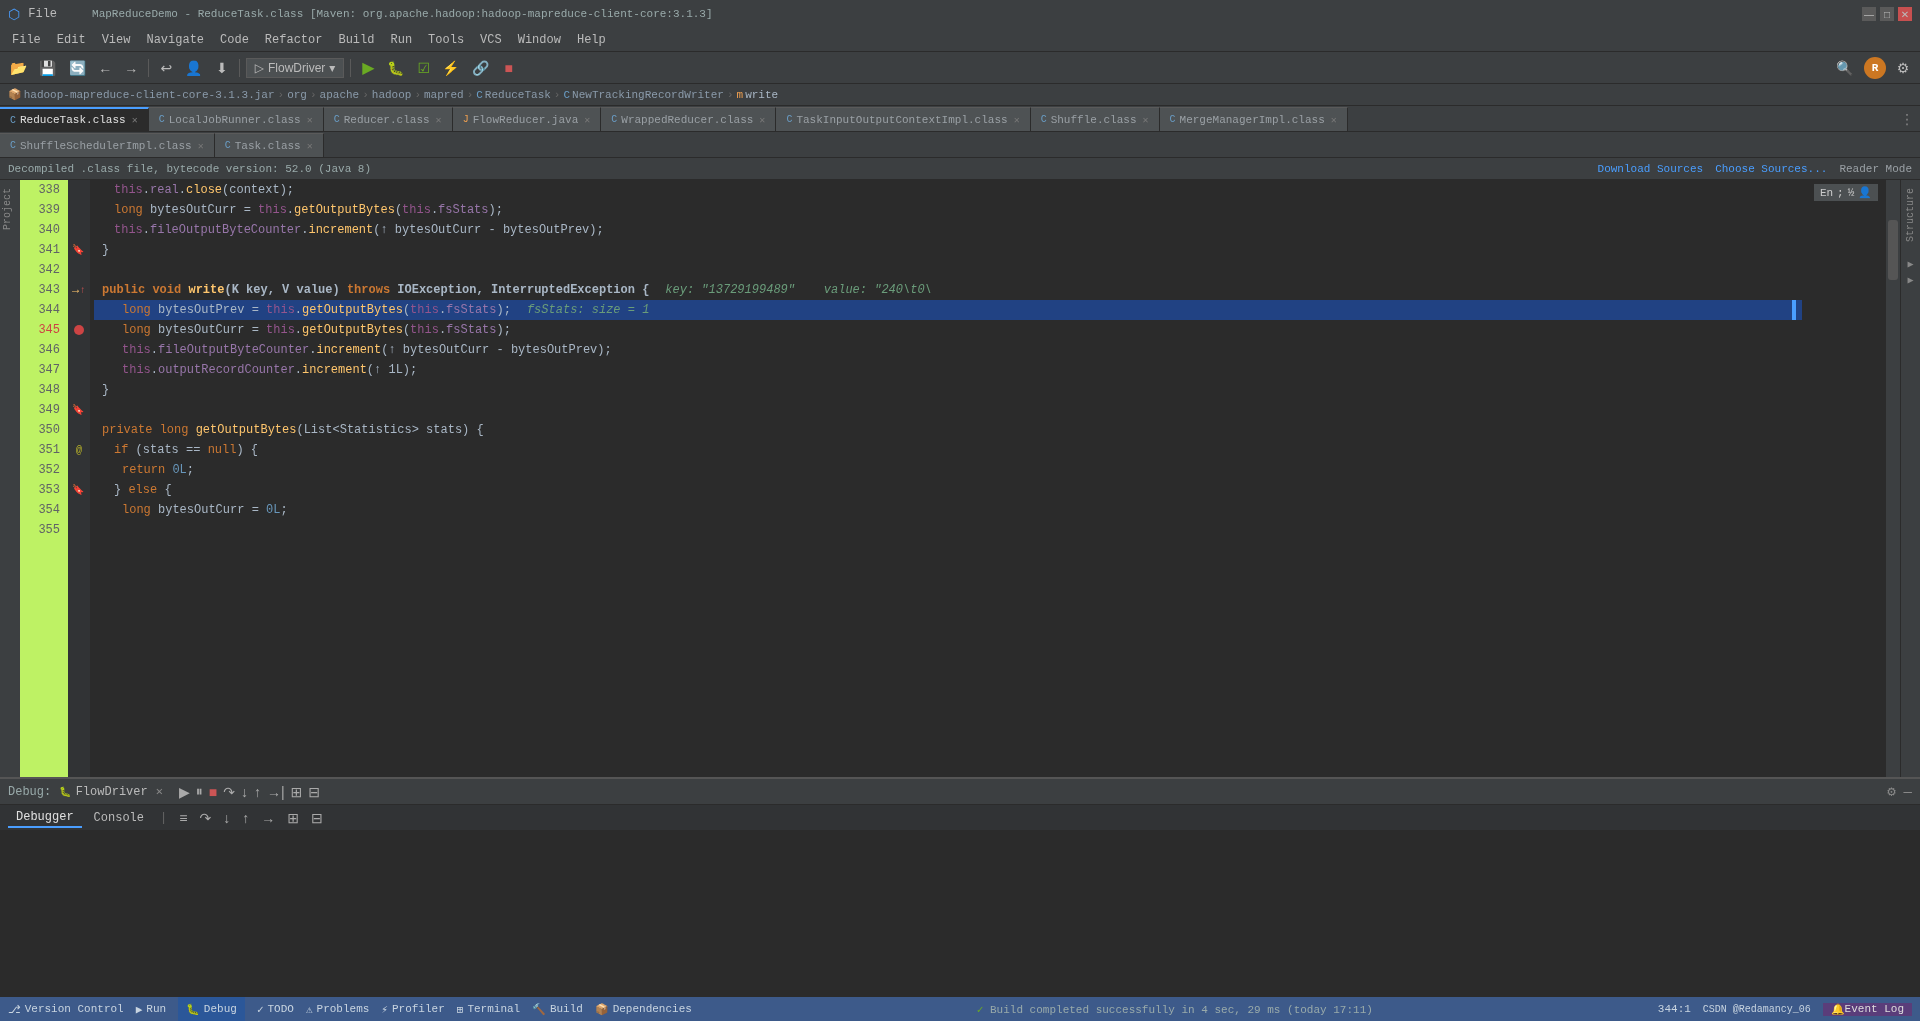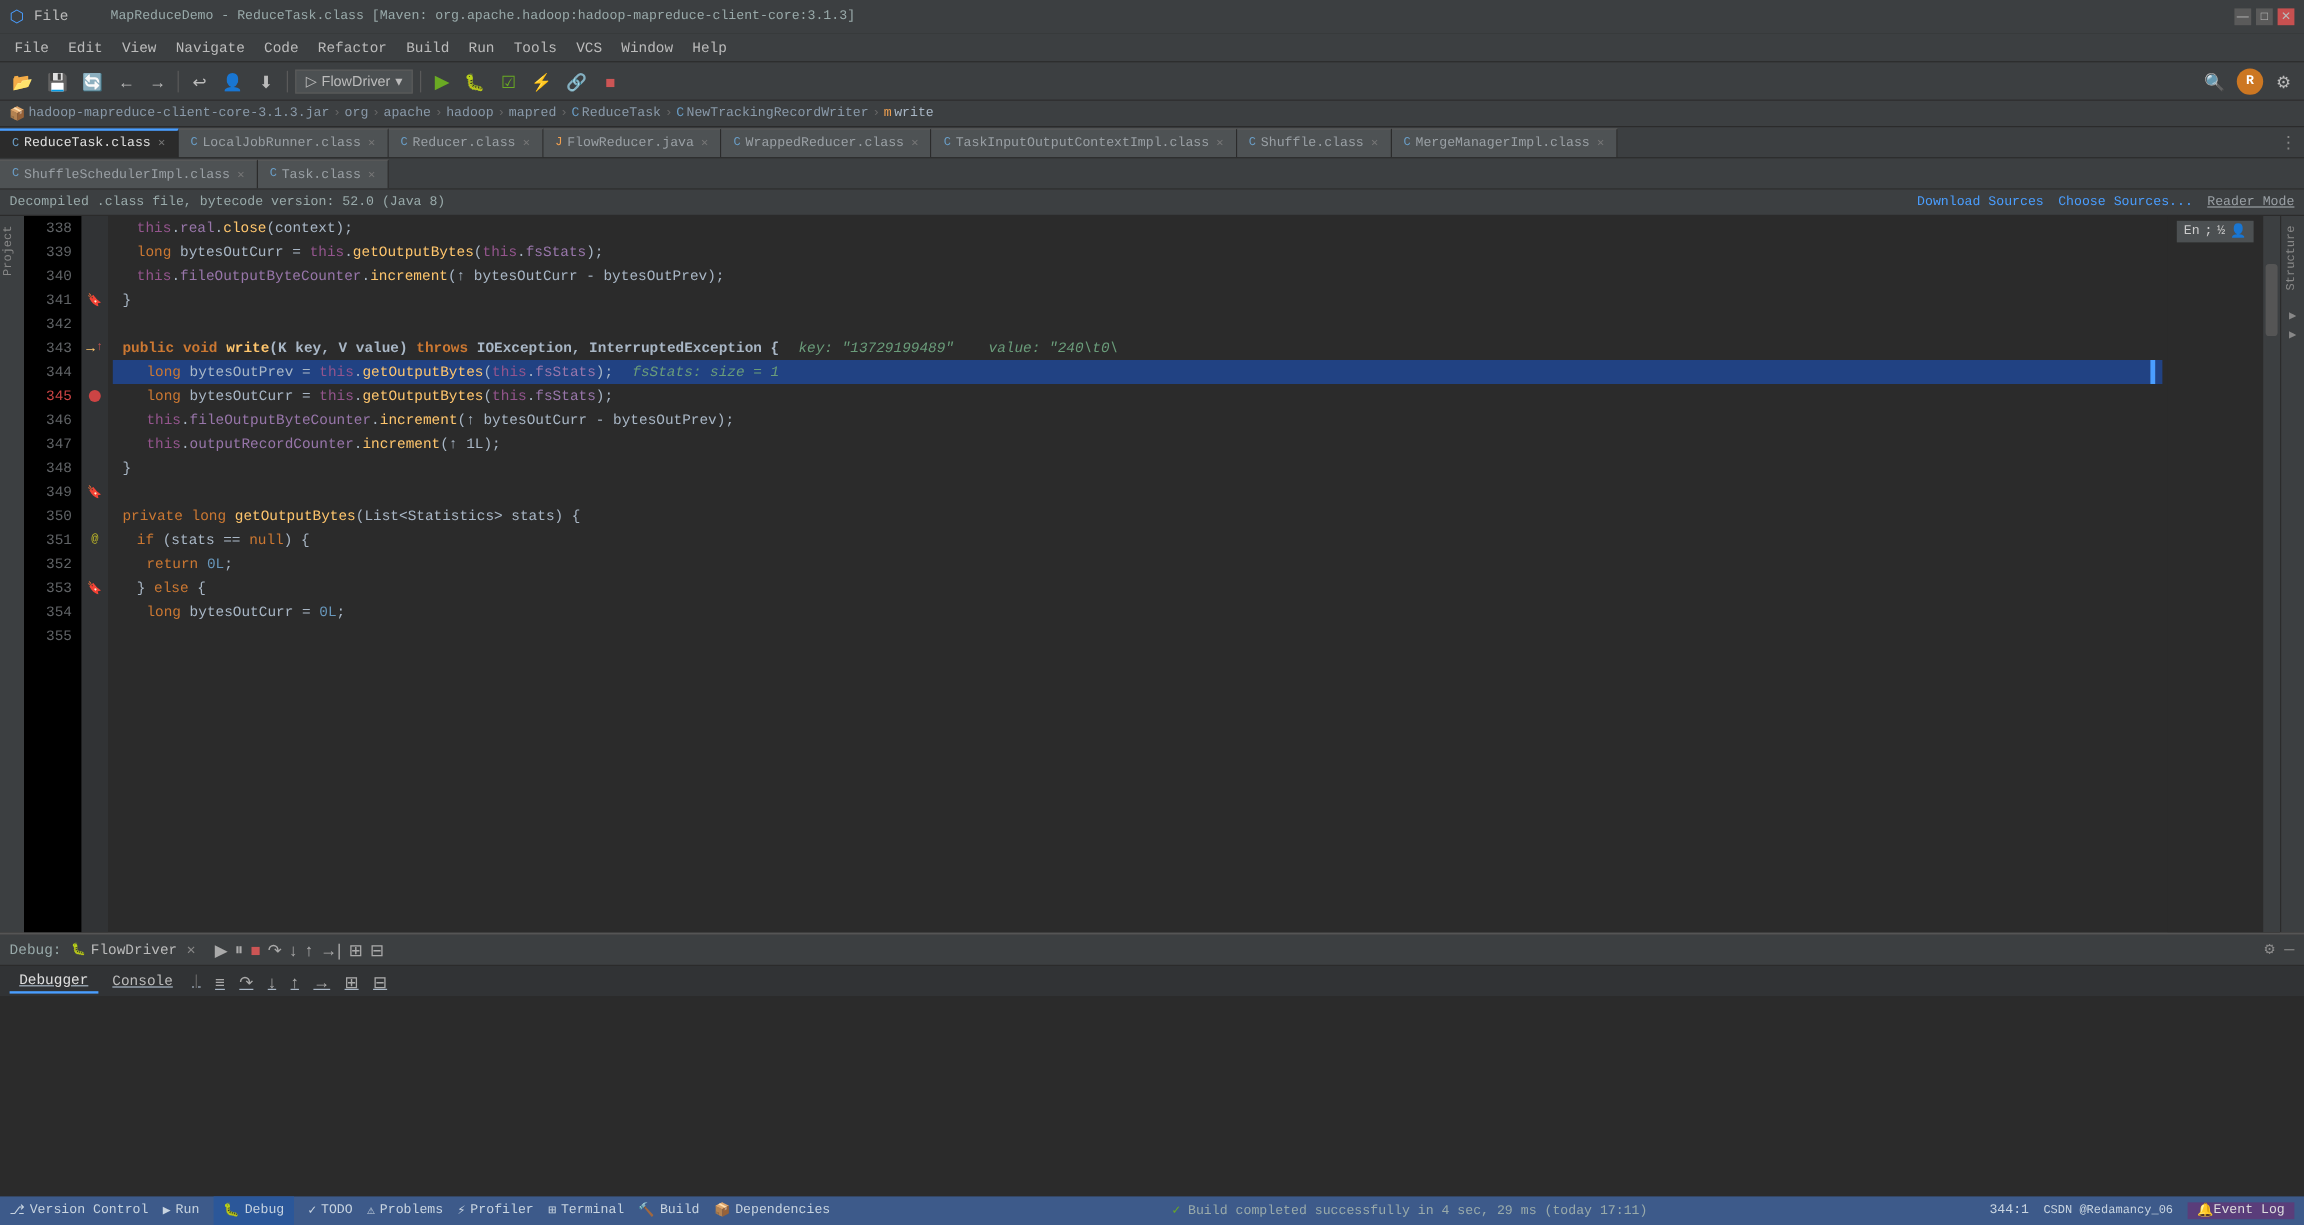--- a/index.html
+++ b/index.html
@@ -215,21 +215,20 @@
       border-bottom: 1px solid #2b2b2b;
       justify-content: space-between;
     }
     .download-sources {
       color: #4a9eff;
       cursor: pointer;
     }
     .reader-mode {
       color: #9aa0a5;
       cursor: pointer;
-      text-decoration: underline;
     }
 
     
     .main-area {
       display: flex;
       flex: 1;
       overflow: hidden;
     }
 
     
@@ -245,21 +244,21 @@
     
     .code-container {
       flex: 1;
       overflow: hidden;
       display: flex;
       position: relative;
     }
 
     .line-numbers {
       width: 48px;
-      background: #000000;
+      background: #bef264;
       padding: 0;
       flex-shrink: 0;
       overflow: hidden;
     }
     .line-num {
       display: block;
       color: #606366;
       font-size: 12px;
       line-height: 20px;
       text-align: right;
@@ -374,21 +373,20 @@
 
     .debug-toolbar {
       background: #313335;
       height: 26px;
       display: flex;
       align-items: center;
       padding: 0 8px;
       gap: 4px;
       border-bottom: 1px solid #2b2b2b;
       flex-shrink: 0;
-      text-decoration: underline;
     }
     .debug-toolbar-btn {
       background: transparent;
       border: none;
       color: #aaa;
       cursor: pointer;
       font-size: 14px;
       padding: 2px 4px;
     }
 

